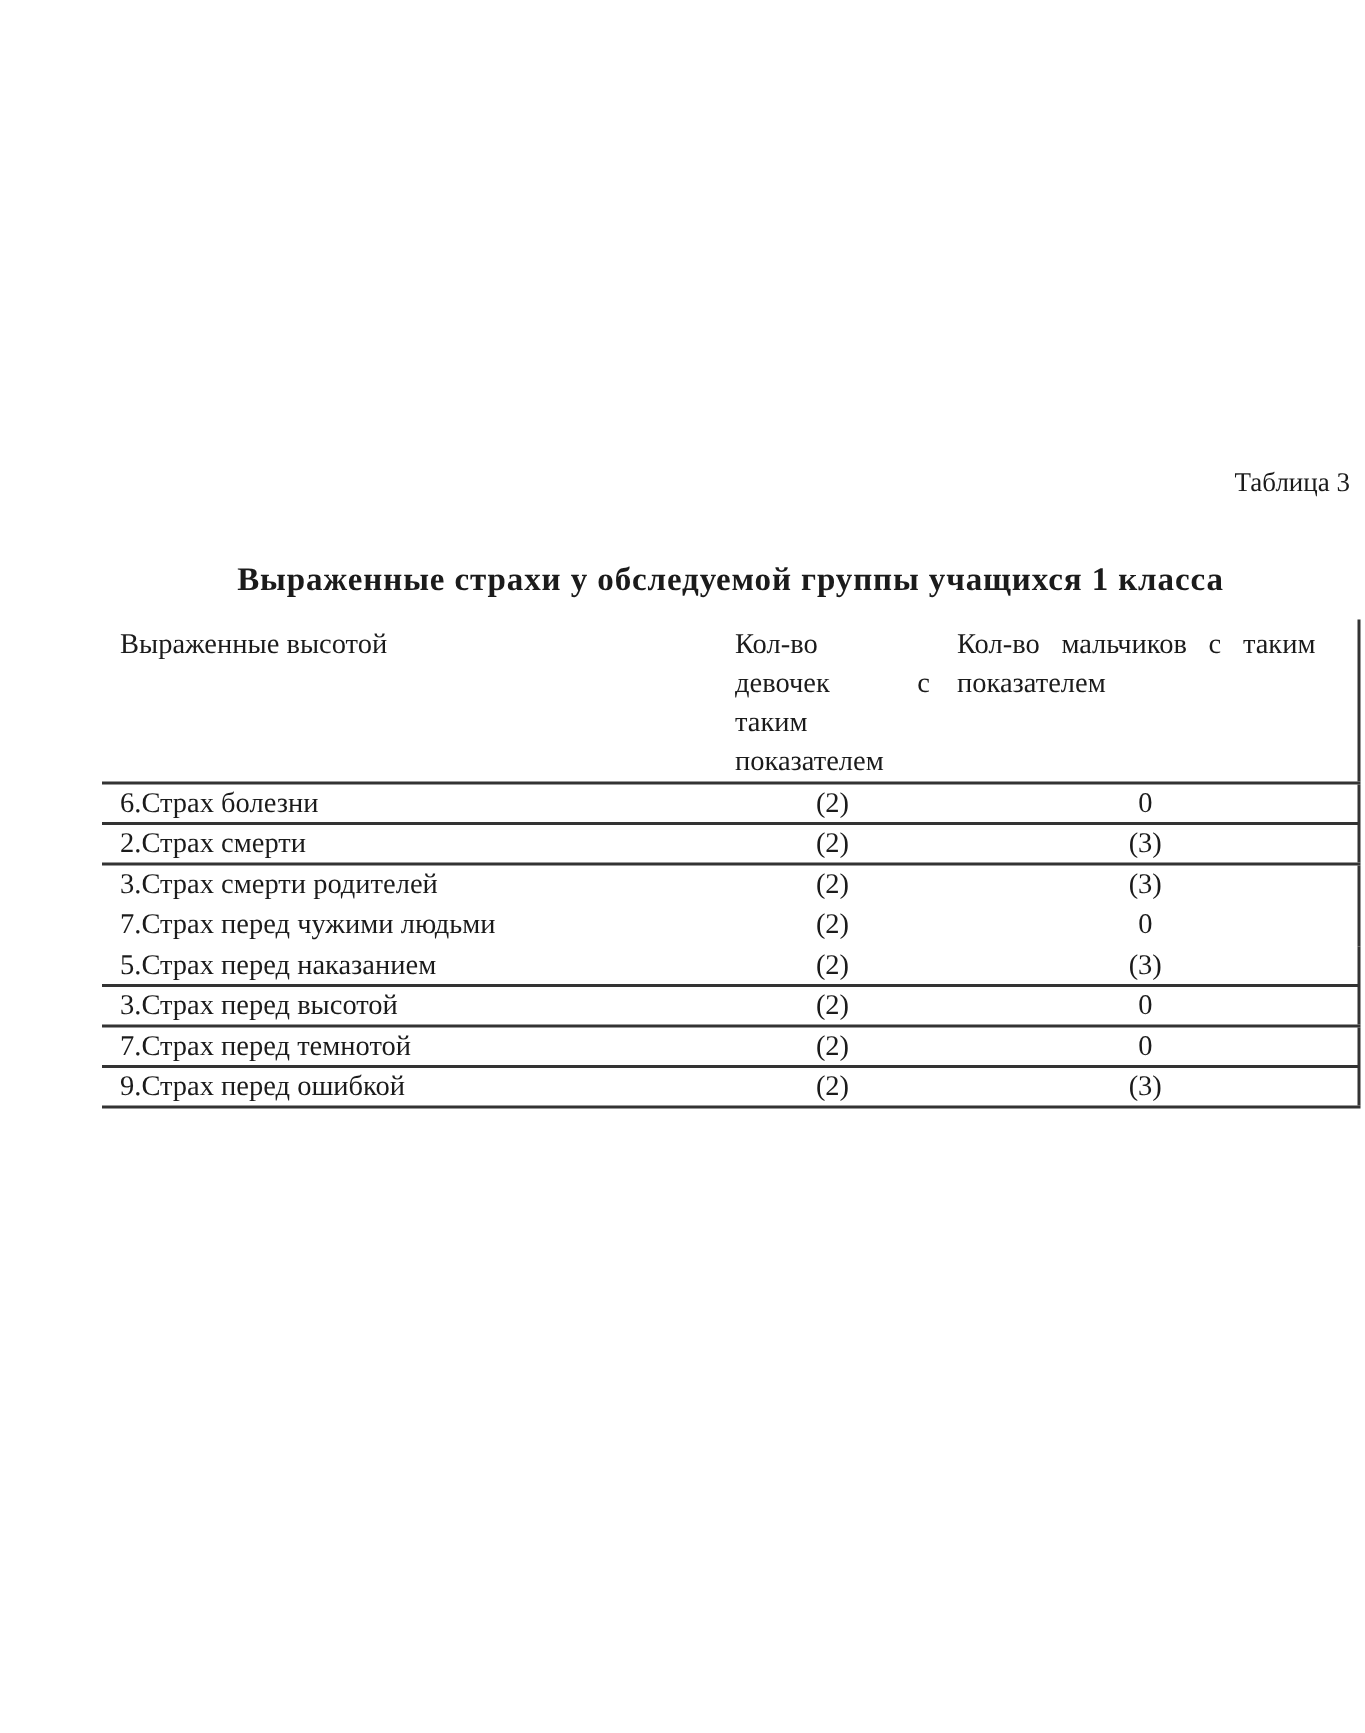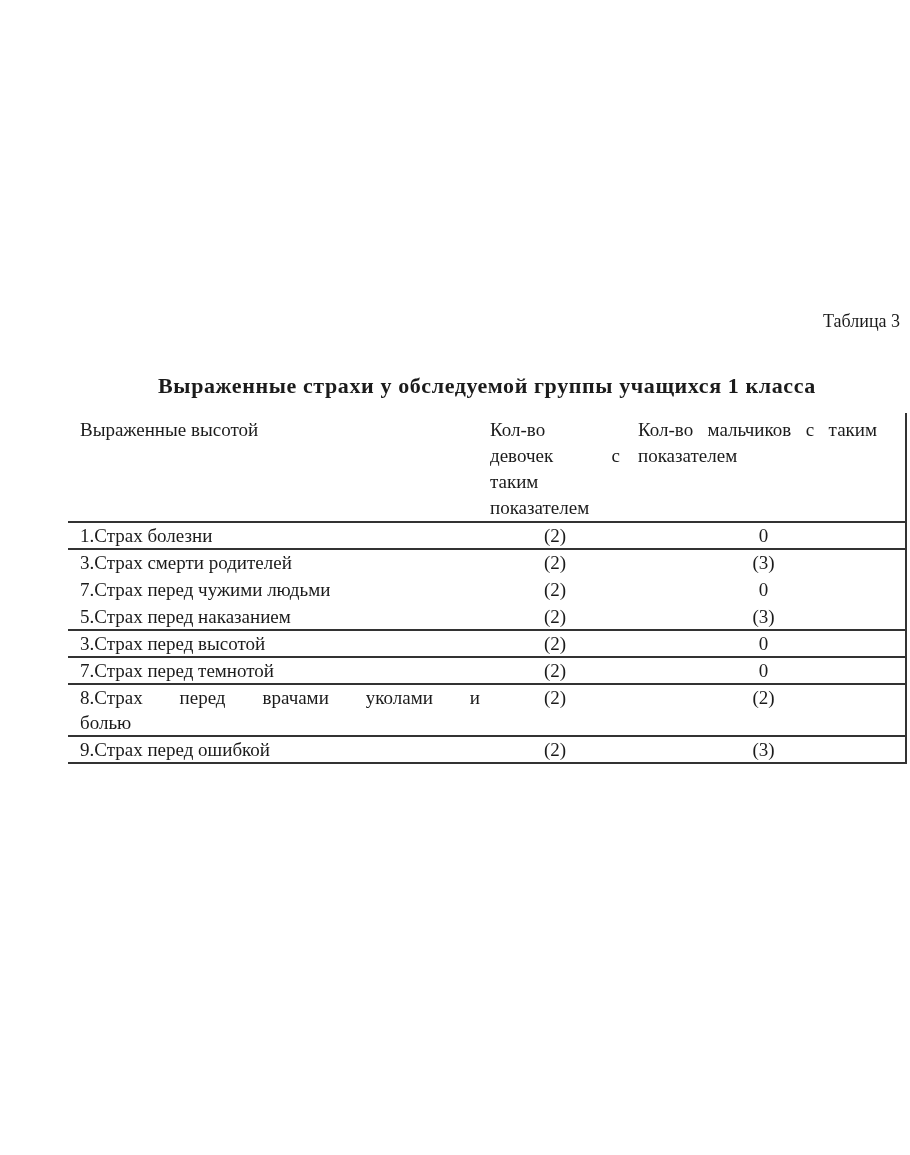--- a/index.html
+++ b/index.html
@@ -117,23 +117,28 @@
         <th class="justify-wrap">Кол-во
 девочек с
 таким
 показателем</th>
         <th class="justify-wrap">Кол-во мальчиков с таким
 показателем</th>
       </tr>
     </thead>
     <tbody>
         <tr>
-          <td>1.Страх болезни</td>
+          <td>6.Страх болезни</td>
           <td>(2)</td>
           <td>0</td>
+        </tr>
+        <tr>
+          <td>2.Страх смерти</td>
+          <td>(2)</td>
+          <td>(3)</td>
         </tr>
         <tr class="no-divider">
           <td>3.Страх смерти родителей</td>
           <td>(2)</td>
           <td>(3)</td>
         </tr>
         <tr class="no-divider">
           <td>7.Страх перед чужими людьми</td>
           <td>(2)</td>
           <td>0</td>
@@ -147,26 +152,20 @@
           <td>3.Страх перед высотой</td>
           <td>(2)</td>
           <td>0</td>
         </tr>
         <tr>
           <td>7.Страх перед темнотой</td>
           <td>(2)</td>
           <td>0</td>
         </tr>
         <tr>
-          <td class="justify-wrap">8.Страх перед врачами уколами и
-болью</td>
-          <td>(2)</td>
-          <td>(2)</td>
-        </tr>
-        <tr>
           <td>9.Страх перед ошибкой</td>
           <td>(2)</td>
           <td>(3)</td>
         </tr>
       </tbody>
   </table>
 
 </div>
 
 </body></html>

